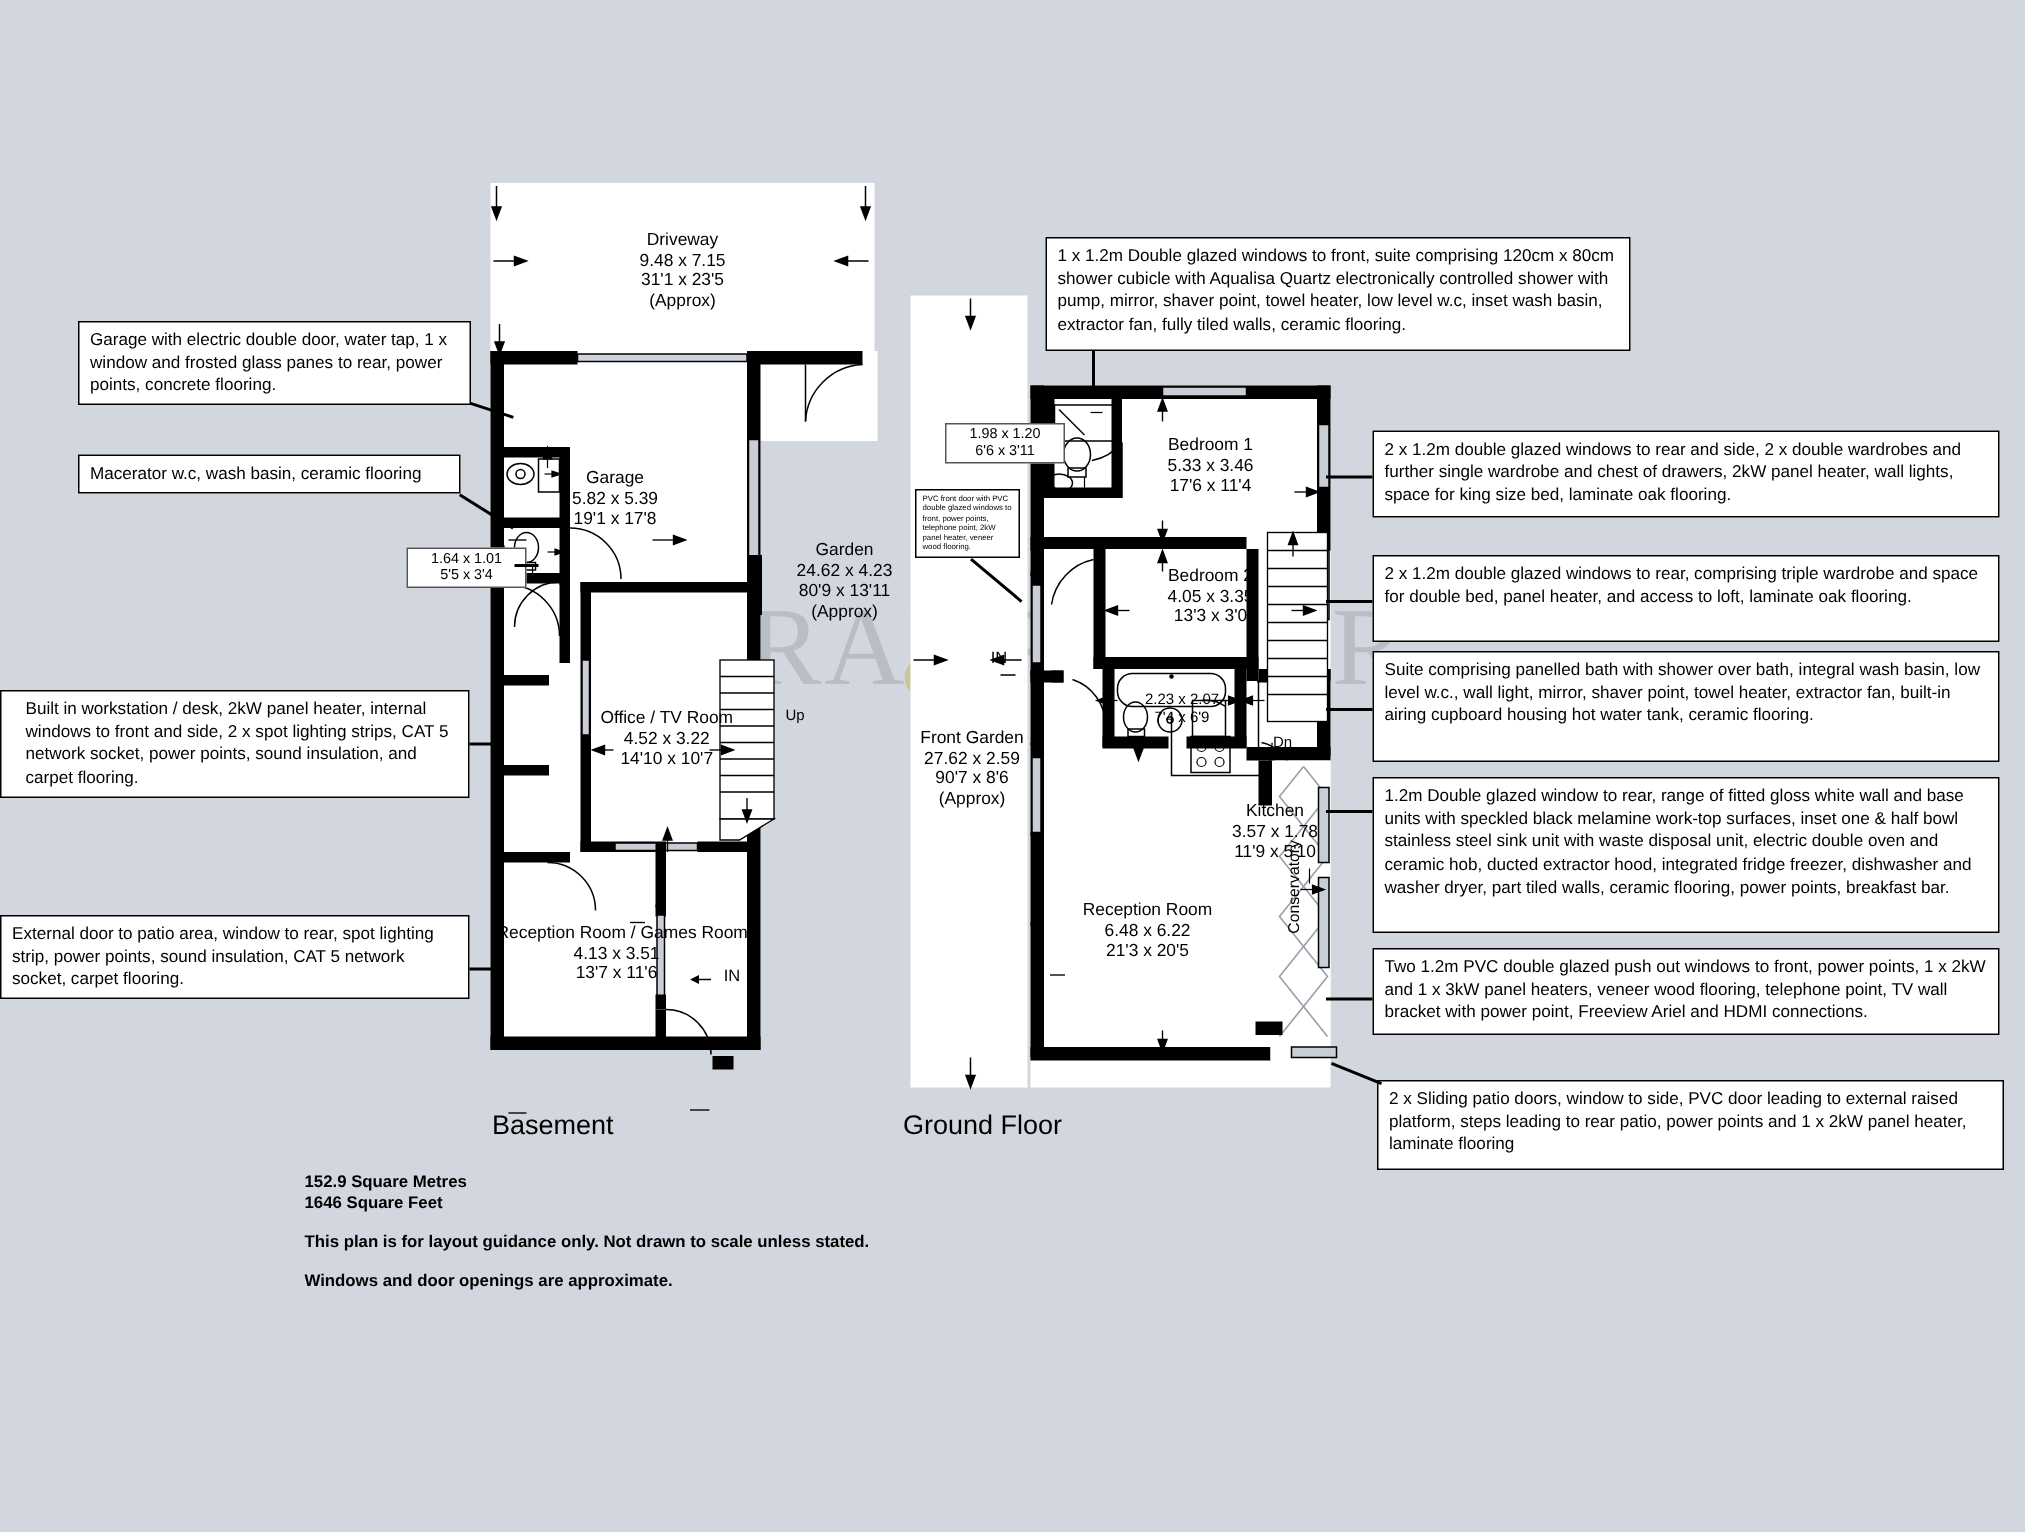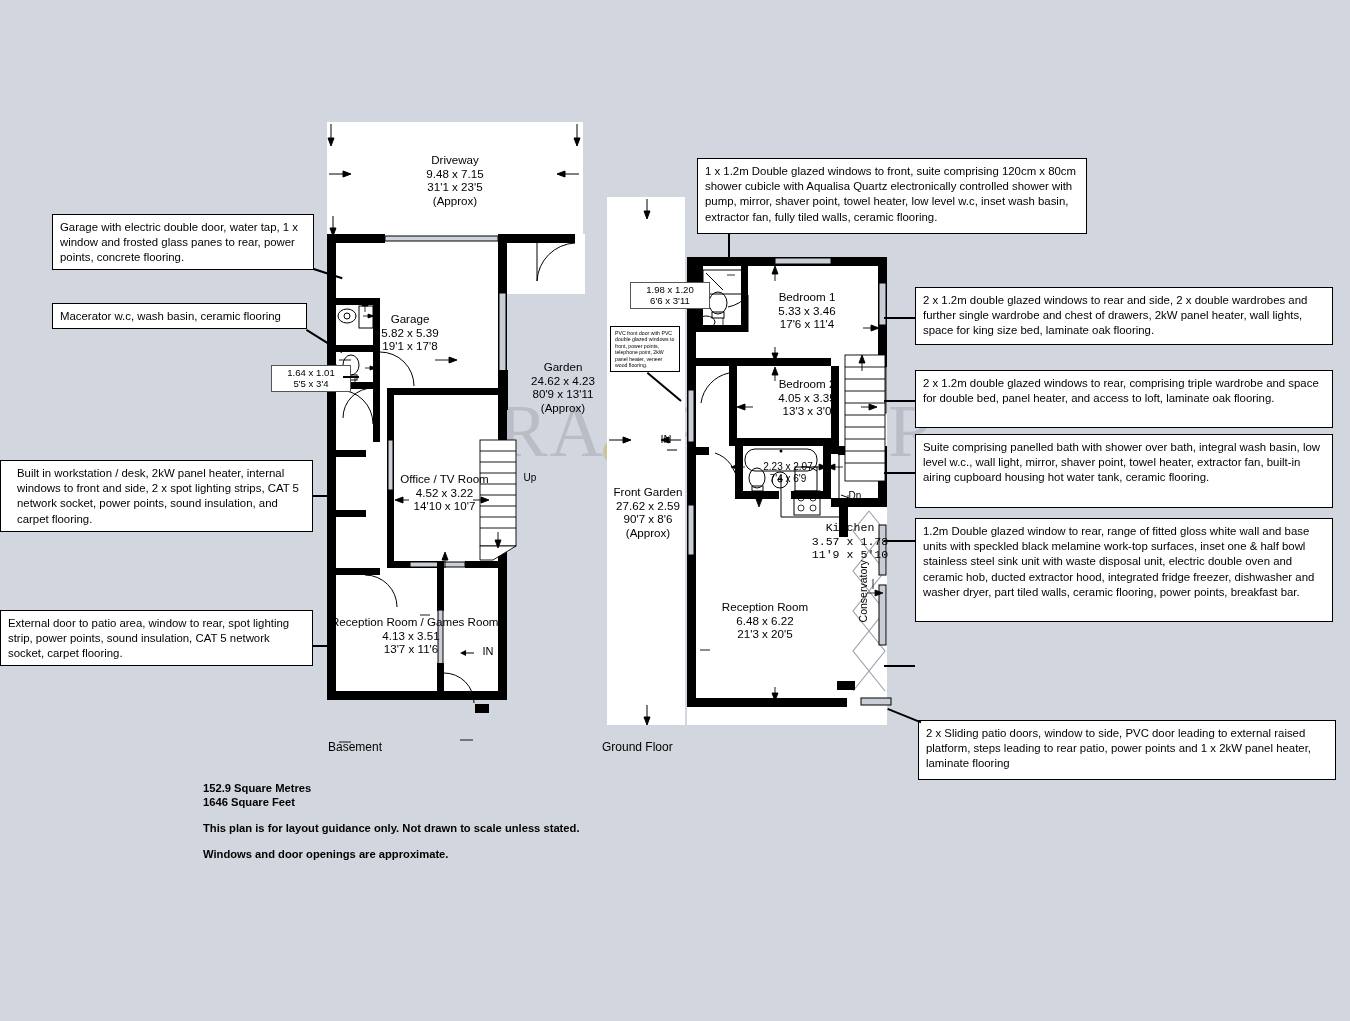--- a/index.html
+++ b/index.html
@@ -35,21 +35,21 @@
   .leader-diag{position:absolute;background:#000;height:1.5px;transform-origin:0 0;}
 
   
   .plan{position:absolute;}
 
   .rlabel{position:absolute;text-align:center;font-size:11.6px;line-height:13.6px;color:#000;white-space:nowrap;}
   .rlabel.sm{font-size:10px;line-height:12px;}
   .dimbox{position:absolute;background:#fff;border:1px solid #555;font-size:9.6px;line-height:11.4px;text-align:center;padding:1px 3px;color:#000;}
   .vlabel{position:absolute;font-size:10.5px;color:#000;writing-mode:vertical-rl;transform:rotate(180deg);white-space:nowrap;}
 
-  .floorname{position:absolute;font-size:12px;color:#000;font-weight:normal;}
+  .floorname{position:absolute;font-size:18px;color:#000;font-weight:normal;}
   .footer{position:absolute;font-size:11.2px;color:#000;font-weight:bold;line-height:14px;white-space:nowrap;}
 
   .arrow{position:absolute;}
   svg{display:block;overflow:visible;}
 
   
   .wm{position:absolute;left:330px;top:378px;width:560px;height:110px;pointer-events:none;}
   .wm-text{font-family:"Liberation Serif", serif;font-size:74px;letter-spacing:2px;}
 </style>
 </head>
@@ -424,21 +424,21 @@
       <div>5.33 x 3.46</div>
       <div>17'6 x 11'4</div>
     </div>
 
     <div class="rlabel" style="left:142px;top:182px;width:120px;">
       <div>Bedroom 2</div>
       <div>4.05 x 3.35</div>
       <div>13'3 x 3'0</div>
     </div>
 
-    <div class="rlabel" style="left:190px;top:326px;width:110px;font-family:Liberation Mono, monospace;">
+    <div class="rlabel" style="left:190px;top:339px;width:110px;">
       <div>Kitchen</div>
       <div>3.57 x 1.78</div>
       <div>11'9 x 5'10</div>
     </div>
 
     <div class="rlabel" style="left:95px;top:405px;width:130px;">
       <div>Reception Room</div>
       <div>6.48 x 6.22</div>
       <div>21'3 x 20'5</div>
     </div>
@@ -493,20 +493,21 @@
 
   <div class="callout" style="left:915px;top:370px;width:418px;height:58px;">2 x 1.2m double glazed windows to rear, comprising triple wardrobe and space for double bed, panel heater, and access to loft, laminate oak flooring.</div>
   <div class="leader leader-h" style="left:884px;top:400px;width:31px;"></div>
 
   <div class="callout" style="left:915px;top:434px;width:418px;height:74px;">Suite comprising panelled bath with shower over bath, integral wash basin, low level w.c., wall light, mirror, shaver point, towel heater, extractor fan, built-in airing cupboard housing hot water tank, ceramic flooring.</div>
   <div class="leader leader-h" style="left:884px;top:472px;width:31px;"></div>
 
   <div class="callout" style="left:915px;top:518px;width:418px;height:104px;">1.2m Double glazed window to rear, range of fitted gloss white wall and base units with speckled black melamine work-top surfaces, inset one &amp; half bowl stainless steel sink unit with waste disposal unit, electric double oven and ceramic hob, ducted extractor hood, integrated fridge freezer, dishwasher and washer dryer, part tiled walls, ceramic flooring, power points, breakfast bar.</div>
   <div class="leader leader-h" style="left:884px;top:540px;width:31px;"></div>
 
+  <div class="callout" style="left:915px;top:632px;width:418px;height:58px;">Two 1.2m PVC double glazed push out windows to front, power points, 1 x 2kW and 1 x 3kW panel heaters, veneer wood flooring, telephone point, TV wall bracket with power point, Freeview Ariel and HDMI connections.</div>
   <div class="leader leader-h" style="left:884px;top:665px;width:31px;"></div>
 
   <div class="callout" style="left:918px;top:720px;width:418px;height:60px;">2 x Sliding patio doors, window to side, PVC door leading to external raised platform, steps leading to rear patio, power points and 1 x 2kW panel heater, laminate flooring</div>
   <div class="leader-diag" style="left:888px;top:708px;width:36px;transform:rotate(22deg);"></div>
 
   <div class="floorname" style="left:328px;top:740px;">Basement</div>
   <div class="floorname" style="left:602px;top:740px;">Ground Floor</div>
 
   <div class="footer" style="left:203px;top:781px;">152.9 Square Metres</div>
   <div class="footer" style="left:203px;top:795px;">1646 Square Feet</div>

